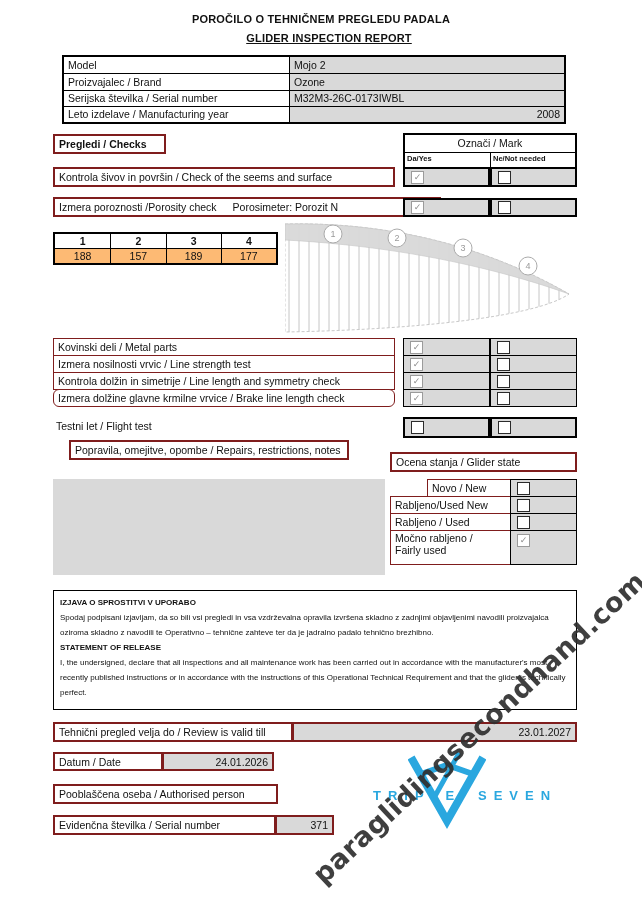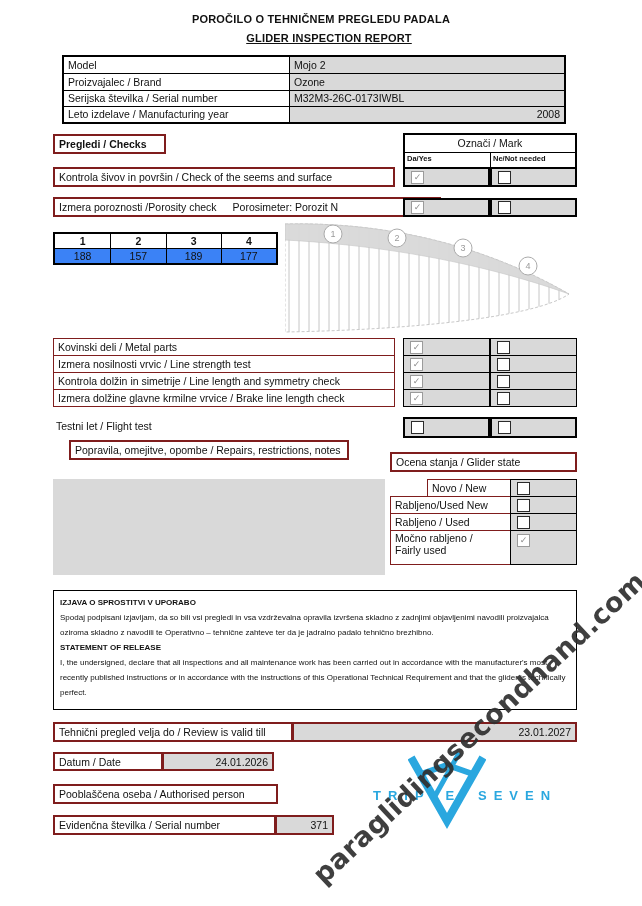--- a/index.html
+++ b/index.html
@@ -27,21 +27,21 @@
   .marktbl{border:2px solid #000;background:#fff;}
   .marktbl .hdr{height:17px;border-bottom:1px solid #000;text-align:center;font-size:10.5px;line-height:17px;}
   .marktbl .cols{display:grid;grid-template-columns:1fr 1fr;height:15px;}
   .marktbl .cols>div{font-size:7.5px;font-weight:bold;padding:1px 2px;overflow:hidden;white-space:nowrap;}
   .marktbl .cols>div:last-child{border-left:1px solid #000;}
   .portbl{display:grid;grid-template-columns:repeat(4,1fr);grid-template-rows:1fr 1fr;border:2px solid #000;}
   .portbl>div{display:flex;align-items:center;justify-content:center;font-size:10.5px;
               border-left:1px solid #000;}
   .portbl>div:nth-child(4n+1){border-left:none;}
   .portbl>div:nth-child(-n+4){font-weight:bold;border-bottom:1px solid #000;}
-  .portbl>div:nth-child(n+5){background:#3b82f6;}
+  .portbl>div:nth-child(n+5){background:#fdba74;}
   .stmt{border:1.5px solid #000;padding:4px 6px;font-size:8px;line-height:15px;white-space:normal;}
   .stmt .b{font-weight:bold;}
   .logo-word{font-size:13px;font-weight:bold;letter-spacing:7px;color:#2AA7DF;white-space:nowrap;}
   .wm{font-family:"DejaVu Sans",sans-serif;font-weight:800;font-size:27px;color:#2f2f2f;
       opacity:.92;letter-spacing:.5px;text-align:center;transform:rotate(-43deg);
       z-index:40;pointer-events:none;white-space:nowrap;}
   .plain{font-size:10.5px;white-space:nowrap;}
 </style>
 </head>
 <body>
@@ -142,21 +142,21 @@
   </div>
 
   <div class="abs bx bx1" style="left:53px;top:372px;width:342px;height:18px;">Kontrola dolžin in simetrije / Line length and symmetry check</div>
   <div class="abs cbcell t1" style="left:403px;top:372px;width:87px;height:18px;">
     <span class="cb on">✓</span>
   </div>
   <div class="abs cbcell t1" style="left:490px;top:372px;width:87px;height:18px;">
     <span class="cb"></span>
   </div>
 
-  <div class="abs bx bx1" style="left:53px;top:389px;width:342px;height:18px;">Izmera dolžine glavne krmilne vrvice / Brake line length check</div>
+  <div class="abs bx bx1" style="left:53px;top:389px;width:342px;height:18px;border-radius:6px;">Izmera dolžine glavne krmilne vrvice / Brake line length check</div>
   <div class="abs cbcell t1" style="left:403px;top:389px;width:87px;height:18px;">
     <span class="cb on">✓</span>
   </div>
   <div class="abs cbcell t1" style="left:490px;top:389px;width:87px;height:18px;">
     <span class="cb"></span>
   </div>
 
   <div class="abs plain" style="left:56px;top:420px;">Testni let / Flight test</div>
   <div class="abs cbcell" style="left:403px;top:417px;width:87px;height:21px;">
     <span class="cb"></span>

